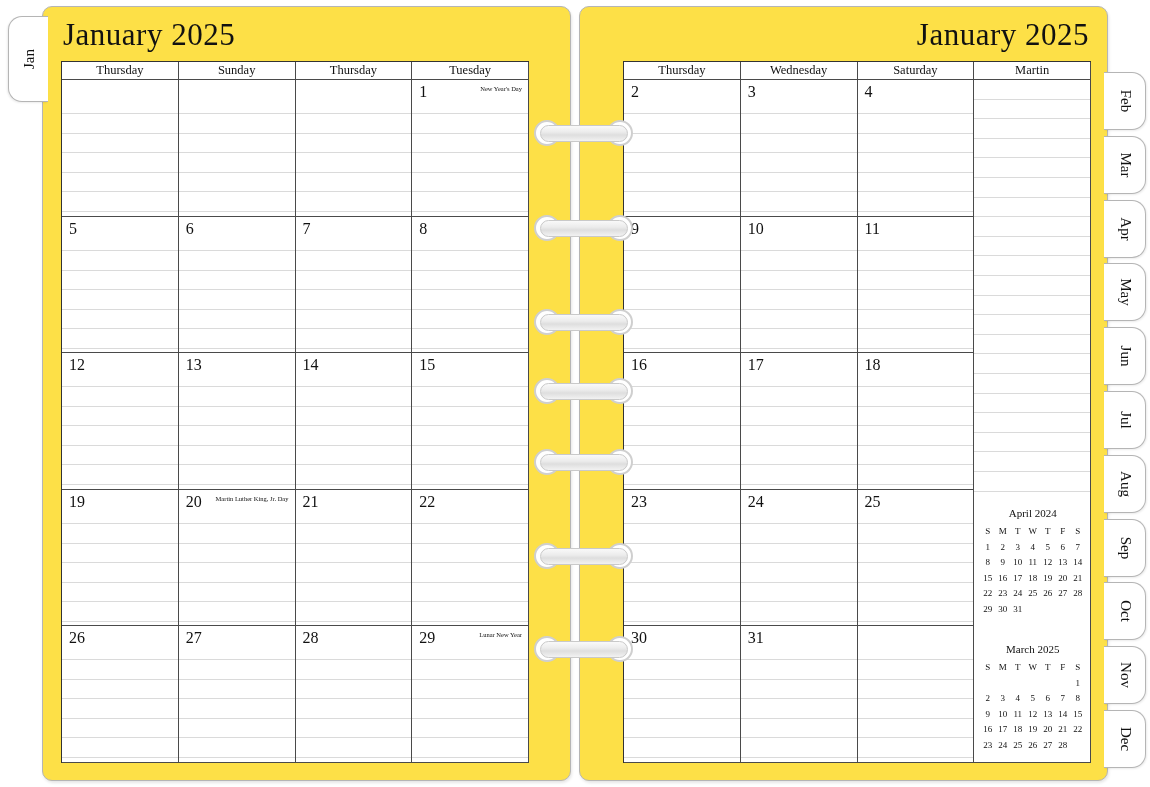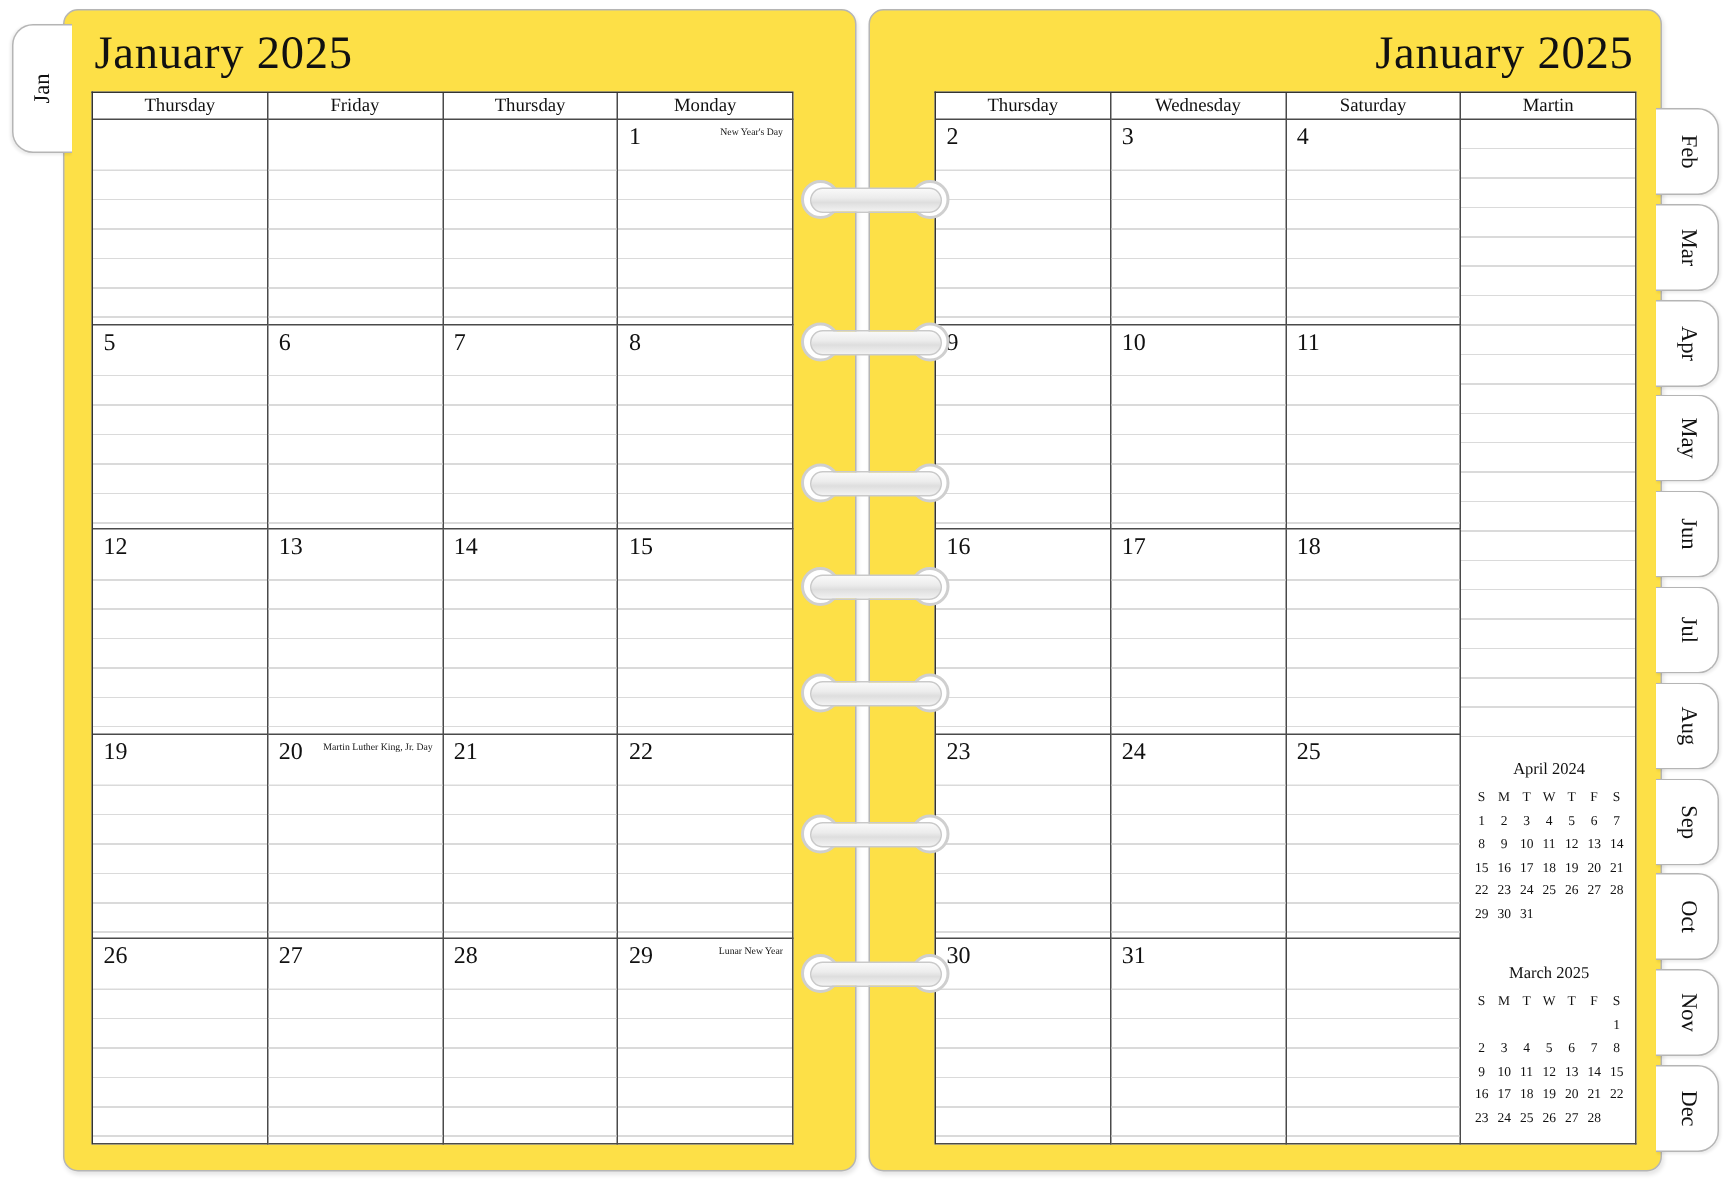--- a/index.html
+++ b/index.html
@@ -66,23 +66,23 @@
 </head>
 <body>
 
 <div class="stage">
 
   <div class="page page-left">
     <div class="page-title title-l">January 2025</div>
 
     <div class="cal-table tbl-l">
       <div class="hdr">Thursday</div>
-      <div class="hdr">Friday</div>
+      <div class="hdr">Sunday</div>
       <div class="hdr">Thursday</div>
-      <div class="hdr">Monday</div>
+      <div class="hdr">Tuesday</div>
 
       <div class="cell">
           <span class="dnum"></span>
           <span class="holiday"></span>
           <div class="lines"></div>
         </div>
       <div class="cell">
           <span class="dnum"></span>
           <span class="holiday"></span>
           <div class="lines"></div>

